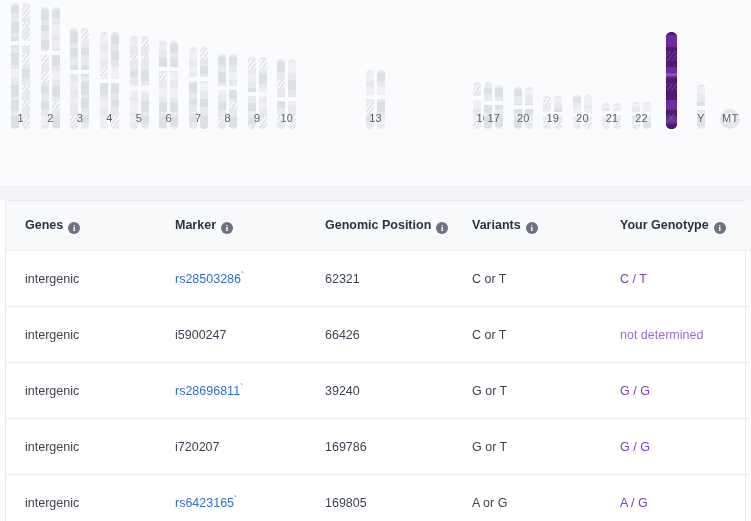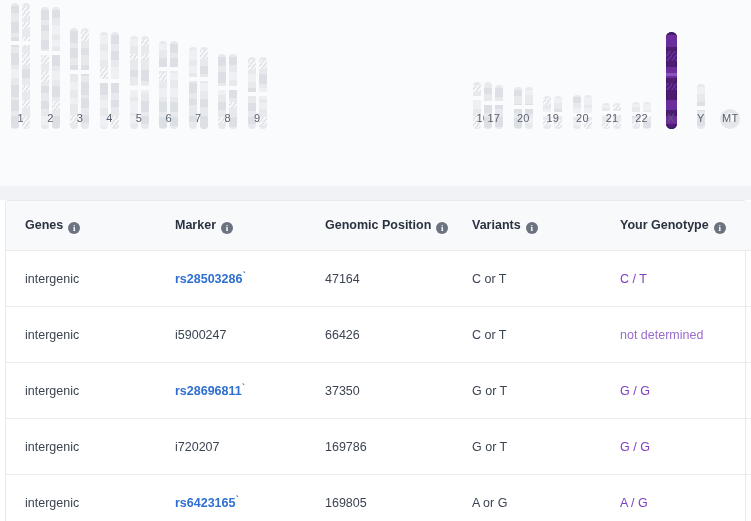--- a/index.html
+++ b/index.html
@@ -198,21 +198,21 @@
     font-weight: bold;
     line-height: 12px;
     text-align: center;
     font-style: normal;
     font-family: "Liberation Serif", serif;
     cursor: pointer;
   }
 
   .marker-link {
     color: #2f6fd0;
-    font-weight: bold;
+    font-weight: normal;
     text-decoration: none;
     cursor: pointer;
     font-size: 12.5px;
   }
   .marker-link .sup {
     font-size: 10px;
     vertical-align: top;
     position: relative;
     top: -1px;
   }
@@ -436,20 +436,58 @@
           <div class="chromatid" style="height: 72px;">
             <div class="band hatch" style="top: 3px; height: 9px;"></div>
             <div class="band" style="top: 17px; height: 10px;"></div>
             <div class="band pale" style="top: 31px; height: 11px;"></div>
             <div class="band pale" style="top: 46px; height: 6px;"></div>
             <div class="band hatch" style="top: 60px; height: 8px;"></div>
             <div class="centro" style="top: 35px;"></div>
           </div>
         </div>
         <div class="chrom-label">9</div>
+      </div>
+      <div class="chrom-group" style="left: 272.04px; width: 29.56px;">
+        <div class="chrom-pair" style="height: 70px;">
+          <div class="chromatid" style="height: 70px;">
+            <div class="band" style="top: 3px; height: 10px;"></div>
+            <div class="band hatch" style="top: 21px; height: 9px;"></div>
+            <div class="band" style="top: 38px; height: 11px;"></div>
+            <div class="band hatch" style="top: 56px; height: 7px;"></div>
+            <div class="centro" style="top: 38px;"></div>
+          </div>
+          <div class="chromatid" style="height: 70px;">
+            <div class="band pale" style="top: 3px; height: 12px;"></div>
+            <div class="band" style="top: 21px; height: 10px;"></div>
+            <div class="band pale" style="top: 38px; height: 9px;"></div>
+            <div class="band hatch" style="top: 56px; height: 10px;"></div>
+            <div class="centro" style="top: 38px;"></div>
+          </div>
+        </div>
+        <div class="chrom-label">10</div>
+      </div>
+      <div class="chrom-group" style="left: 360.72px; width: 29.56px;">
+        <div class="chrom-pair" style="height: 59px;">
+          <div class="chromatid" style="height: 59px;">
+            <div class="band pale" style="top: 3px; height: 9px;"></div>
+            <div class="band pale" style="top: 17px; height: 10px;"></div>
+            <div class="band hatch" style="top: 32px; height: 12px;"></div>
+            <div class="band" style="top: 47px; height: 5px;"></div>
+            <div class="centro" style="top: 25px;"></div>
+          </div>
+          <div class="chromatid" style="height: 59px;">
+            <div class="band" style="top: 3px; height: 8px;"></div>
+            <div class="band pale" style="top: 17px; height: 8px;"></div>
+            <div class="band" style="top: 32px; height: 10px;"></div>
+            <div class="band pale" style="top: 47px; height: 7px;"></div>
+            <div class="centro" style="top: 25px;"></div>
+          </div>
+        </div>
+        <div class="chrom-label">13</div>
       </div>
       <div class="chrom-group" style="left: 468px; width: 29.56px;">
         <div class="chrom-pair" style="height: 47px;">
           <div class="chromatid" style="height: 47px;">
             <div class="band hatch" style="top: 3px; height: 7px;"></div>
             <div class="band pale" style="top: 18px; height: 9px;"></div>
             <div class="band hatch" style="top: 34px; height: 12px;"></div>
             <div class="centro" style="top: 14px;"></div>
           </div>
           <div class="chromatid" style="height: 47px;">
@@ -617,35 +655,35 @@
         </th>
         <th class="col-geno">
           <span>Your Genotype</span><i class="info-icon">i</i>
         </th>
       </tr>
     </thead>
     <tbody id="variant-tbody">
         <tr>
           <td class="col-genes">intergenic</td>
           <td class="col-marker"><span class="marker-link"><span>rs28503286</span><span class="sup">ˋ</span></span></td>
-          <td class="col-pos">47164</td>
+          <td class="col-pos">62321</td>
           <td class="col-vars">C or T</td>
           <td class="col-geno"><span class="geno">C / T</span></td>
         </tr>
         <tr>
           <td class="col-genes">intergenic</td>
           <td class="col-marker"><span class="marker-plain">i5900247</span></td>
           <td class="col-pos">66426</td>
           <td class="col-vars">C or T</td>
           <td class="col-geno"><span class="geno undetermined">not determined</span></td>
         </tr>
         <tr>
           <td class="col-genes">intergenic</td>
           <td class="col-marker"><span class="marker-link"><span>rs28696811</span><span class="sup">ˋ</span></span></td>
-          <td class="col-pos">37350</td>
+          <td class="col-pos">39240</td>
           <td class="col-vars">G or T</td>
           <td class="col-geno"><span class="geno">G / G</span></td>
         </tr>
         <tr>
           <td class="col-genes">intergenic</td>
           <td class="col-marker"><span class="marker-plain">i720207</span></td>
           <td class="col-pos">169786</td>
           <td class="col-vars">G or T</td>
           <td class="col-geno"><span class="geno">G / G</span></td>
         </tr>

